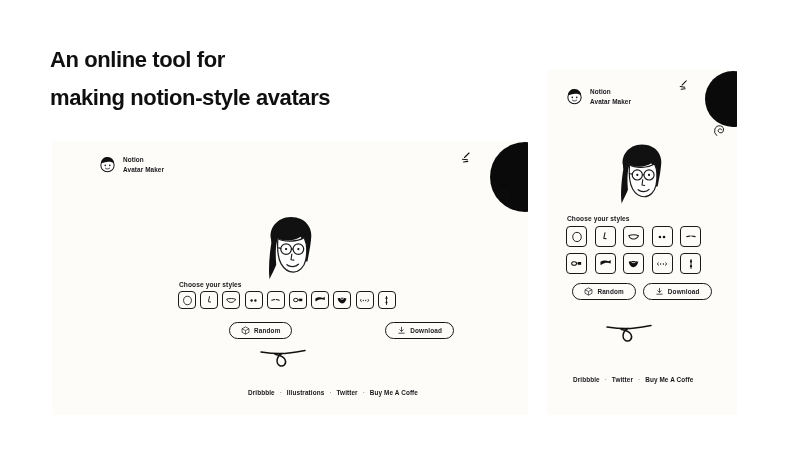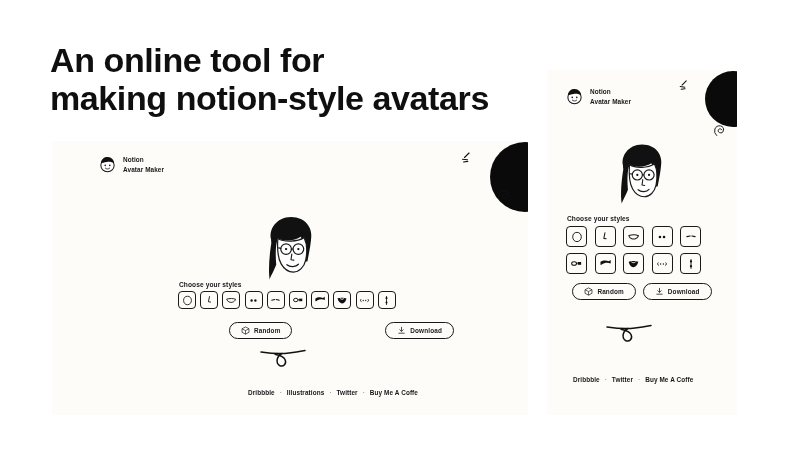--- a/index.html
+++ b/index.html
@@ -17,21 +17,21 @@
     width: 800px;
     height: 462px;
     background: #ffffff;
   }
 
   
   .headline {
     position: absolute;
     left: 50px;
     top: 41px;
-    font-size: 34px;
+    font-size: 22px;
     font-weight: 700;
     line-height: 38px;
     color: #0f0f0f;
     letter-spacing: -0.4px;
     white-space: pre;
   }
 
   
   .card {
     position: absolute;

